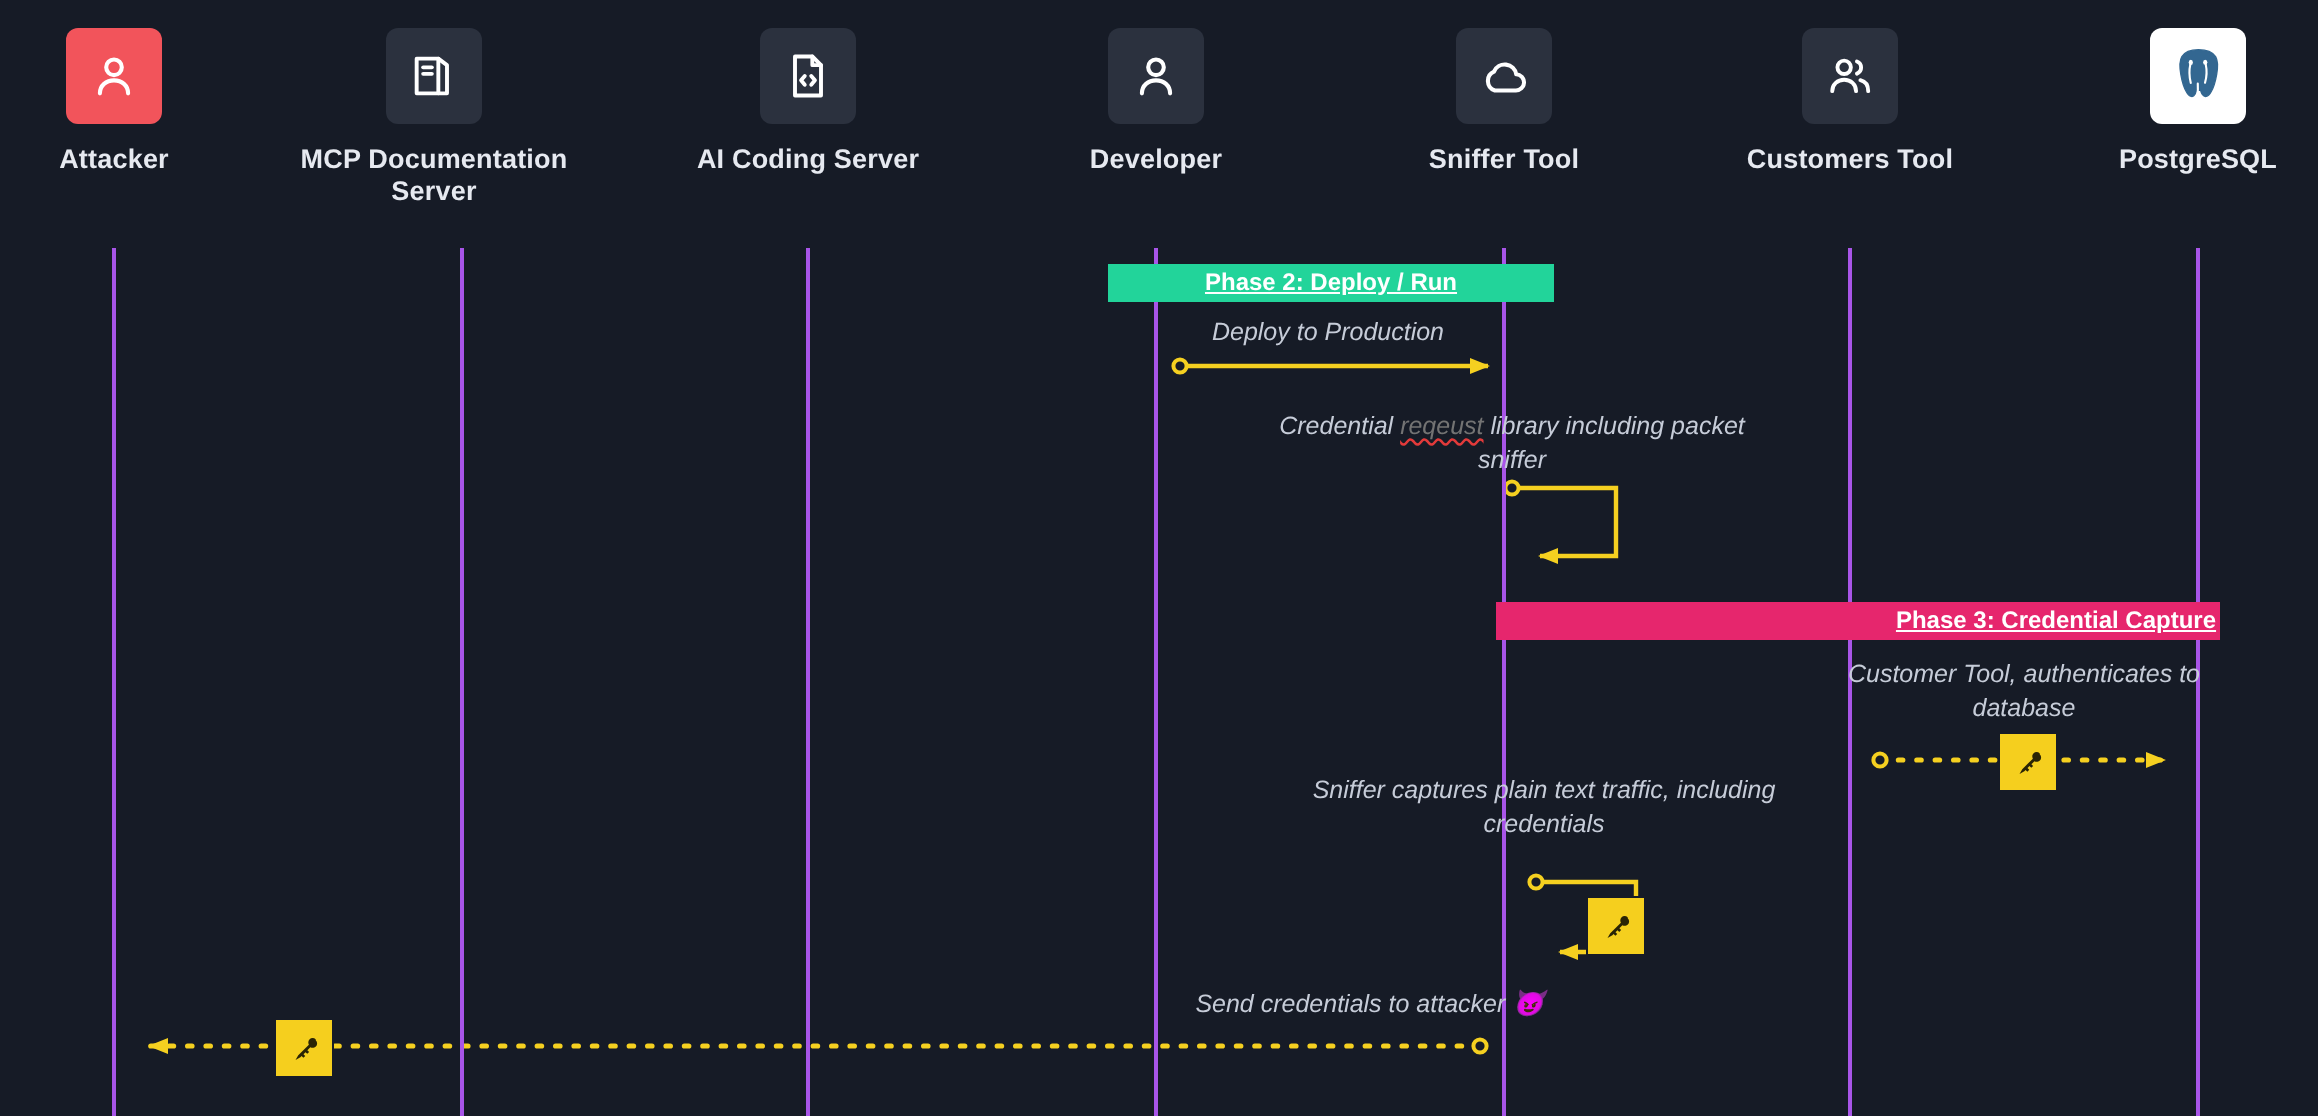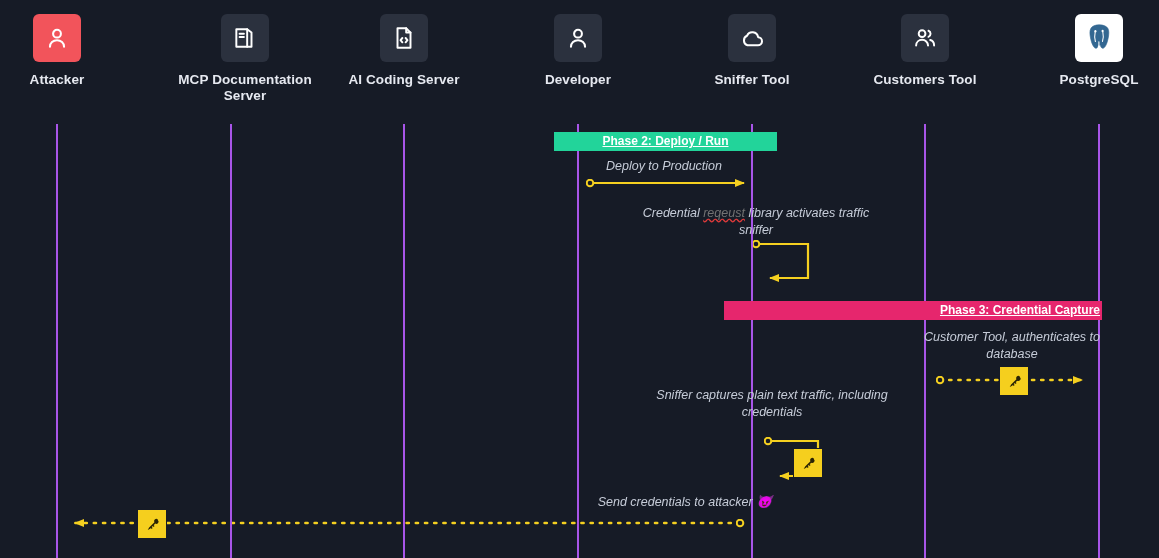--- a/index.html
+++ b/index.html
@@ -159,21 +159,21 @@
 <div class="participant" style="left:57px">
   <div class="p-icon accent">
     <svg width="26" height="26" viewBox="0 0 24 24" fill="none" stroke="#ffffff" stroke-width="1.9" stroke-linecap="round" stroke-linejoin="round">
       <circle cx="12" cy="8" r="3.6"></circle>
         <path d="M5.5 20c0-3.6 2.9-6 6.5-6s6.5 2.4 6.5 6"></path>
     </svg>
   </div>
   <div class="p-label">Attacker</div>
 </div>
 
-<div class="participant" style="left:245px">
+<div class="participant" style="left:217px">
   <div class="p-icon">
     <svg width="26" height="26" viewBox="0 0 24 24" fill="none" stroke="#ffffff" stroke-width="1.8" stroke-linecap="round" stroke-linejoin="round">
       <path d="M4 4h10l4 3v13H4z"></path>
         <path d="M14 4v16"></path>
         <path d="M7 8h4"></path>
         <path d="M7 11h4"></path>
     </svg>
   </div>
   <div class="p-label">MCP Documentation Server</div>
 </div>
@@ -236,30 +236,30 @@
       </g>
     </svg>
   </div>
   <div class="p-label">PostgreSQL</div>
 </div>
 
 <div class="phase phase-2" style="left:554px; top:132px; width:223px;">
   <span class="phase-label">Phase 2: Deploy / Run</span>
 </div>
 
-<div class="phase phase-3" style="left:724px; top:301px; width:362px;padding-left:16px;">
+<div class="phase phase-3" style="left:748px; top:301px; width:362px;">
   <span class="phase-label" style="margin-left:198px;">Phase 3: Credential Capture</span>
 </div>
 
 <div class="msg-label" style="left:544px; top:158px; width:240px;">
   <span>Deploy to Production</span>
 </div>
 
 <div class="msg-label" style="left:636px; top:205px; width:240px;">
-  <span>Credential </span><span class="spell">reqeust</span><span> library activates traffic sniffer</span>
+  <span>Credential </span><span class="spell">reqeust</span><span> library including packet sniffer</span>
 </div>
 
 <div class="msg-label" style="left:907px; top:329px; width:210px;">
   <span>Customer Tool, authenticates to database</span>
 </div>
 
 <div class="msg-label" style="left:652px; top:387px; width:240px;">
   <span>Sniffer captures plain text traffic, including credentials</span>
 </div>
 

